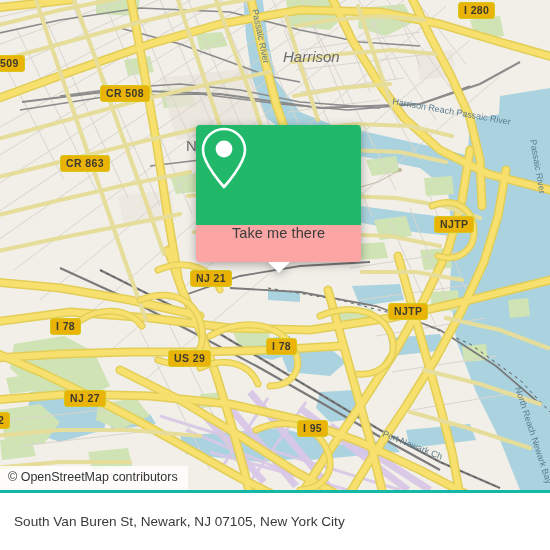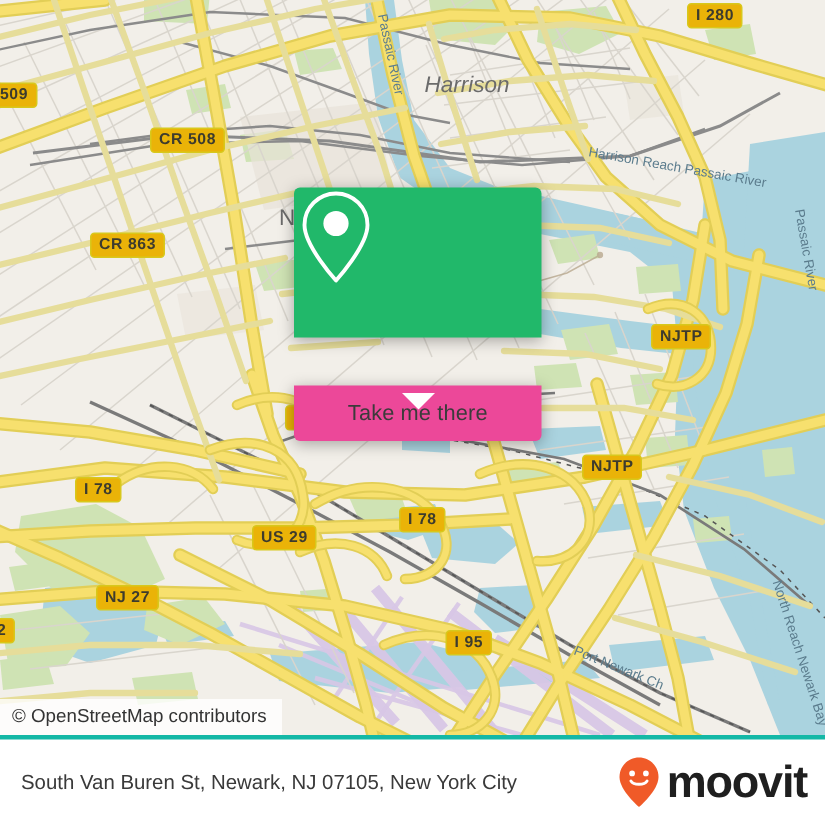--- a/index.html
+++ b/index.html
@@ -45,24 +45,24 @@
     position:absolute;left:196px;top:125px;width:165px;
     filter:drop-shadow(0 2px 5px rgba(0,0,0,.32));
   }
   .popup-head{
     background:#21b86a;
     height:100px;
     border-radius:4px 4px 0 0;
     display:flex;align-items:center;justify-content:center;
   }
   .popup-foot{
-    background:#ec4899;
+    background:#fca5a5;
     height:37px;
     border-radius:0 0 4px 4px;
-    display:flex;align-items:center;justify-content:center;margin-top:32px;
+    display:flex;align-items:flex-start;justify-content:center;
   }
   .popup-foot span{
     color:#3b3b3b;font-size:14.5px;letter-spacing:.1px;
   }
   .popup-tip{
     position:absolute;left:50%;top:137px;margin-left:-11px;
     width:0;height:0;
     border-left:11px solid transparent;
     border-right:11px solid transparent;
     border-top:11px solid #ffffff;
@@ -416,24 +416,15 @@
         <span>Take me there</span>
       </div>
       <div class="popup-tip"></div>
     </div>
 
     <div class="attrib">© OpenStreetMap contributors</div>
   </div>
 
   <div class="footer">
     <div class="footer-addr">South Van Buren St, Newark, NJ 07105, New York City</div>
-    <div class="brand">
-      <svg width="30" height="36" viewBox="0 0 30 36">
-        <path d="M15 1 C7.8 1 2 6.8 2 14 C2 23 15 34 15 34 C15 34 28 23 28 14 C28 6.8 22.2 1 15 1 Z" fill="#f05a28"></path>
-        <circle cx="10.4" cy="11.6" r="1.9" fill="#ffffff"></circle>
-        <circle cx="19.6" cy="11.6" r="1.9" fill="#ffffff"></circle>
-        <path d="M9.6 16.6 C11.4 19.6 18.6 19.6 20.4 16.6" fill="none" stroke="#ffffff" stroke-width="1.9" stroke-linecap="round"></path>
-      </svg>
-      <div class="brand-word">moovit</div>
-    </div>
   </div>
 
 </div>
 
 </body></html>

